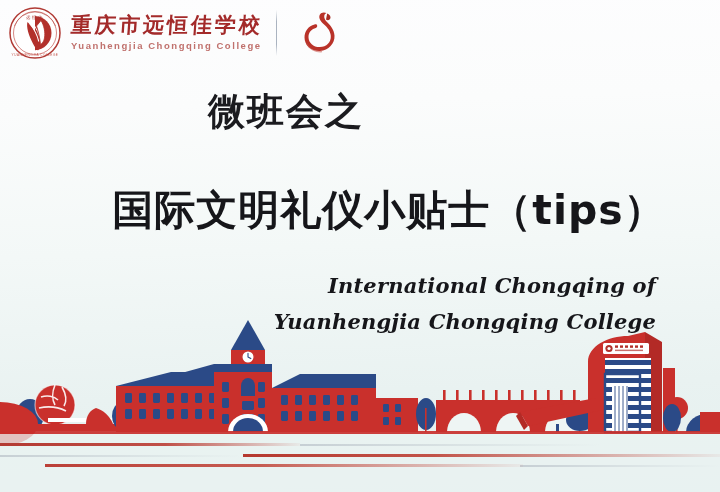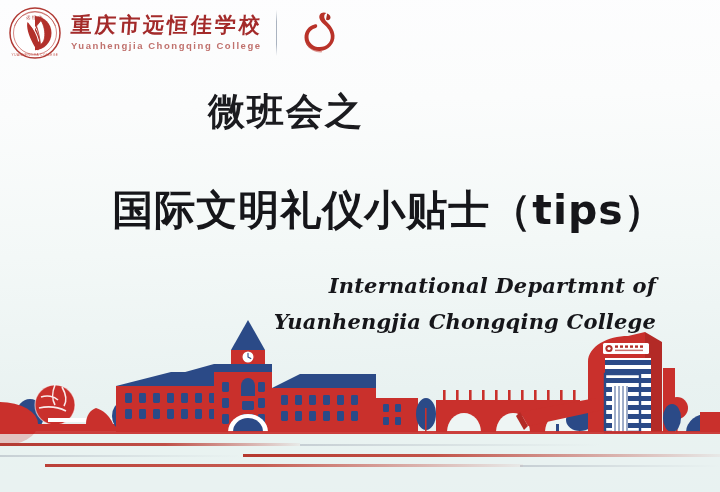--- a/index.html
+++ b/index.html
@@ -194,21 +194,21 @@
       </svg>
     </div>
   </div>
 
   <div id="title-block">
     <div id="title-line-1">微班会之</div>
     <div id="title-line-2">国际文明礼仪小贴士（tips）</div>
   </div>
 
   <div id="subtitle-block">
-    <div>International Departmnt of</div>
+    <div>International Chongqing of</div>
     <div>Yuanhengjia Chongqing College</div>
   </div>
 
   <div id="cityscape">
     <svg width="720" height="180" viewBox="0 0 720 180" aria-hidden="true">
 
       <g>
         <ellipse cx="30" cy="103" rx="14" ry="16" fill="#2b4a87"></ellipse>
         <path d="M44 84 C50 88 52 96 49 103 C46 97 45 90 44 84 Z" fill="#2b4a87"></path>
         <path d="M58 78 C64 83 65 92 61 99 C57 92 57 84 58 78 Z" fill="#2b4a87"></path>

